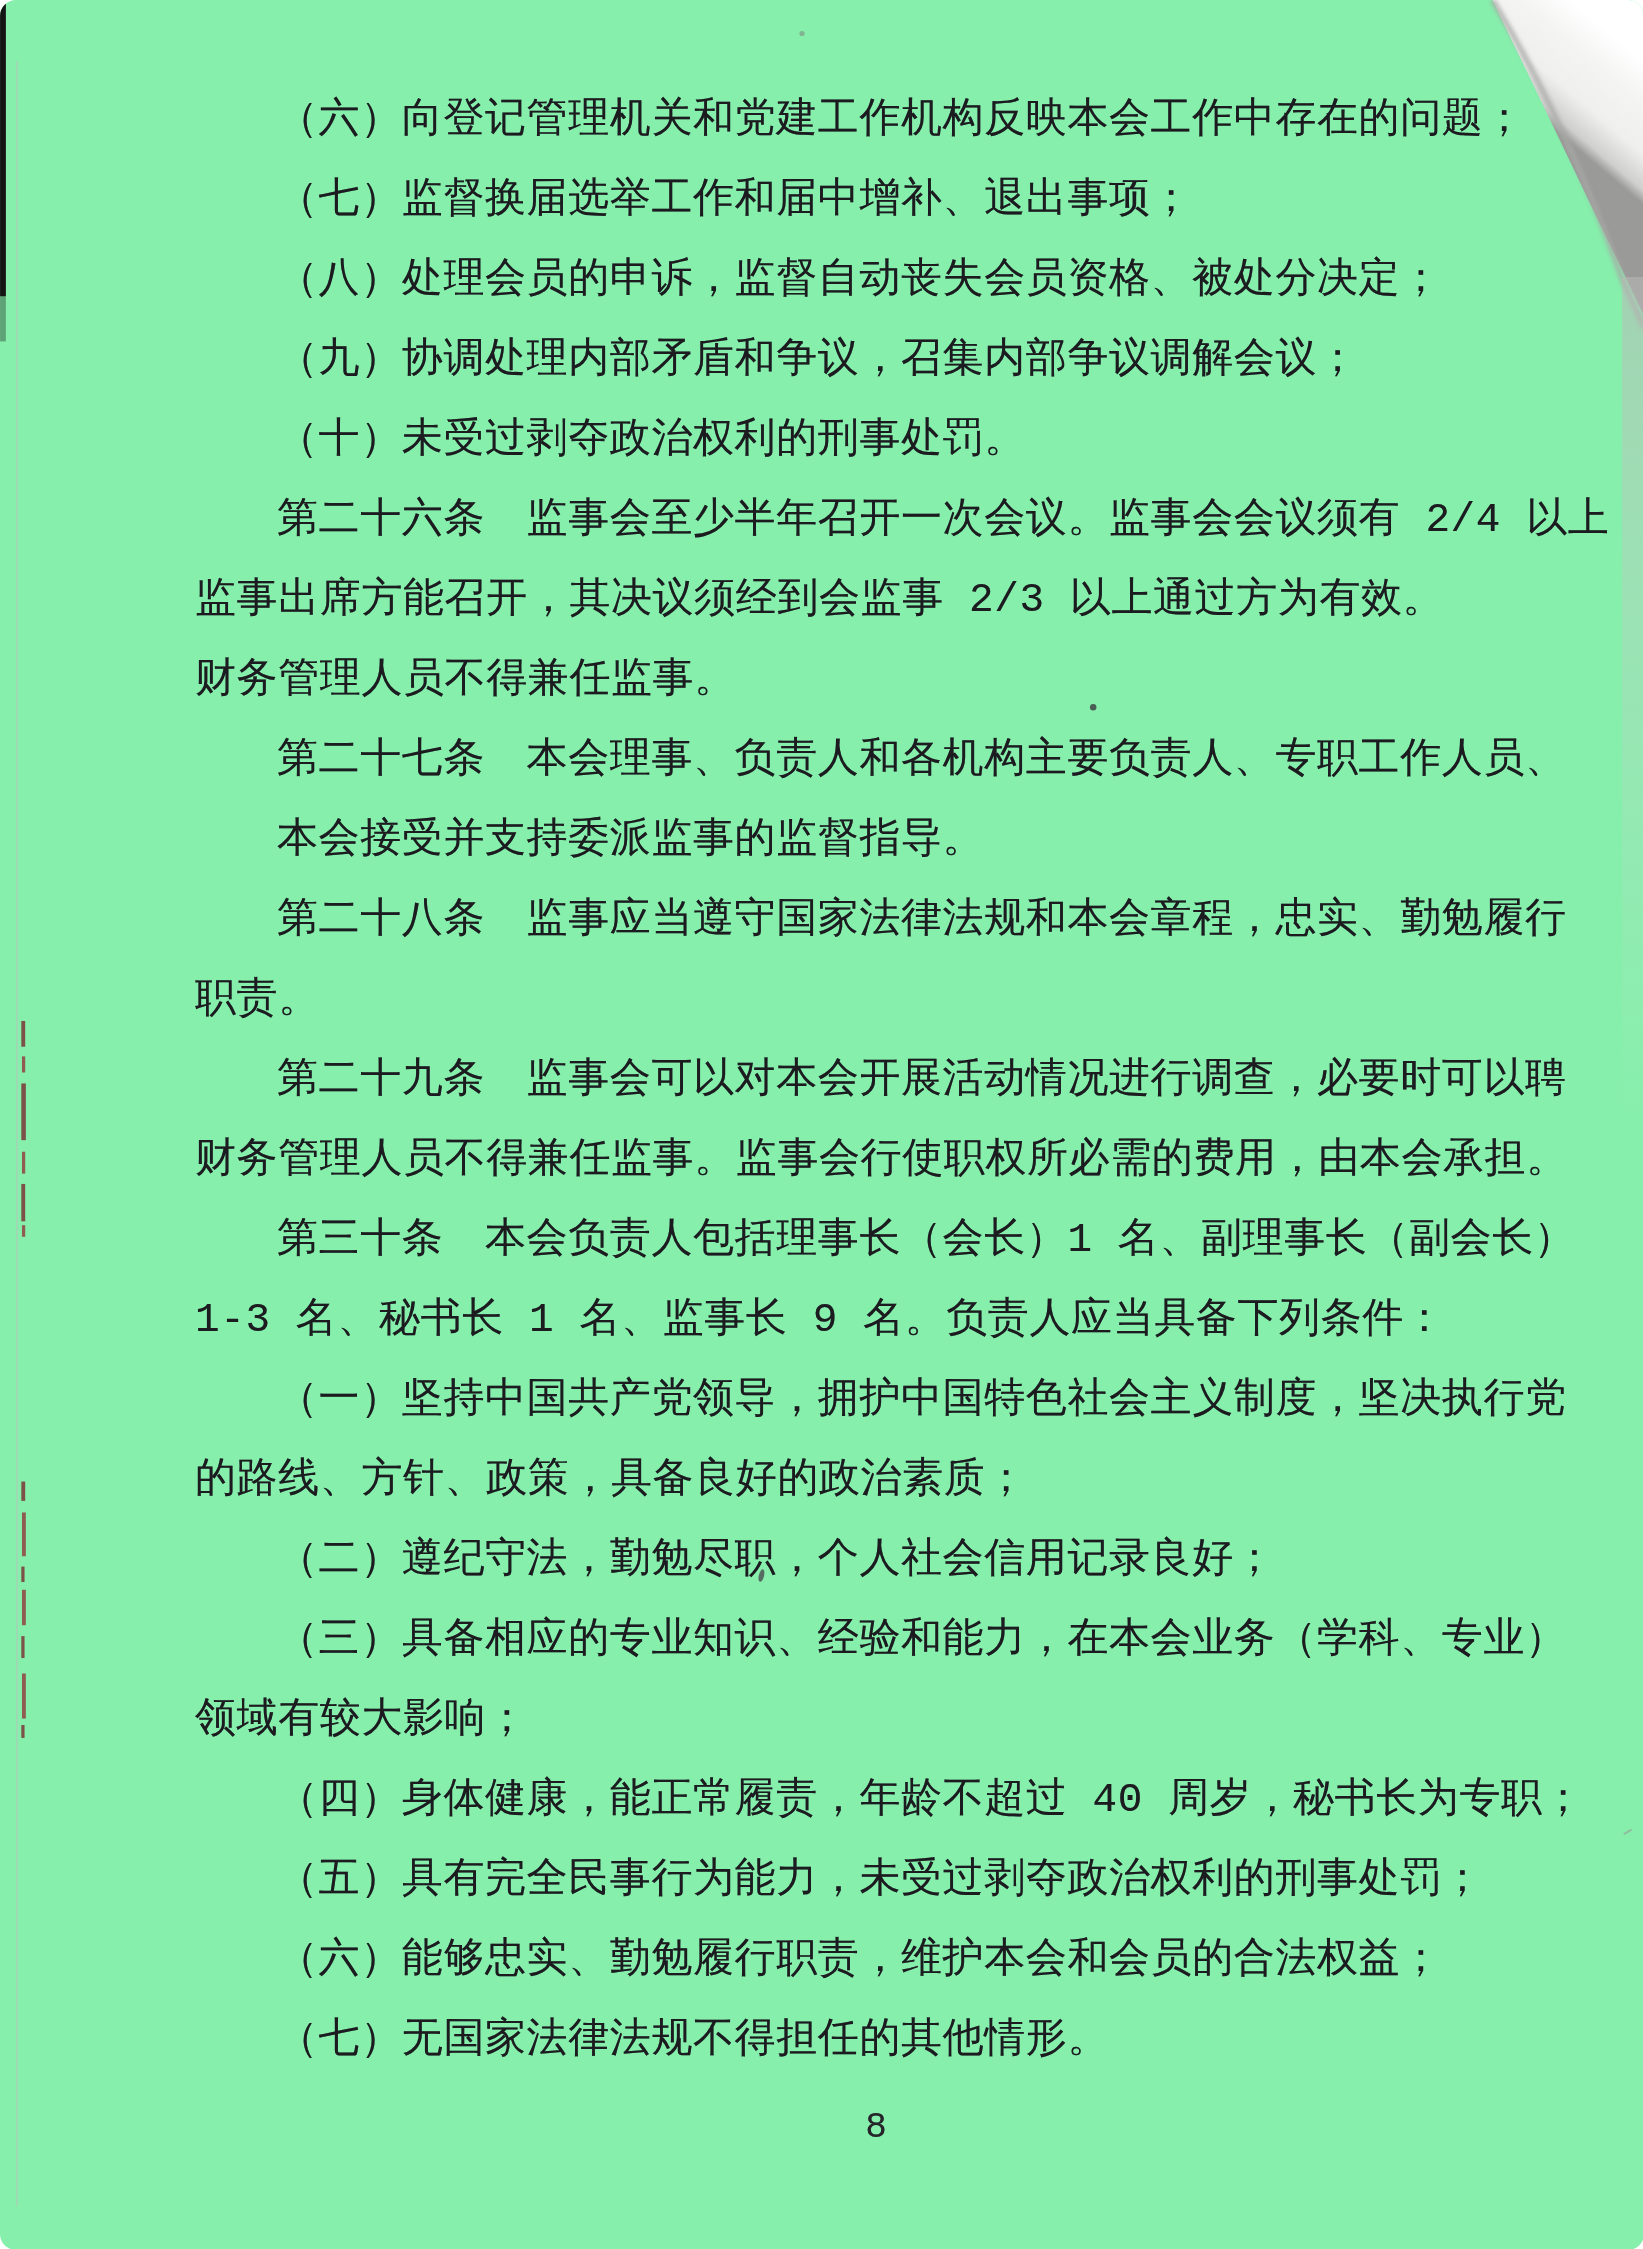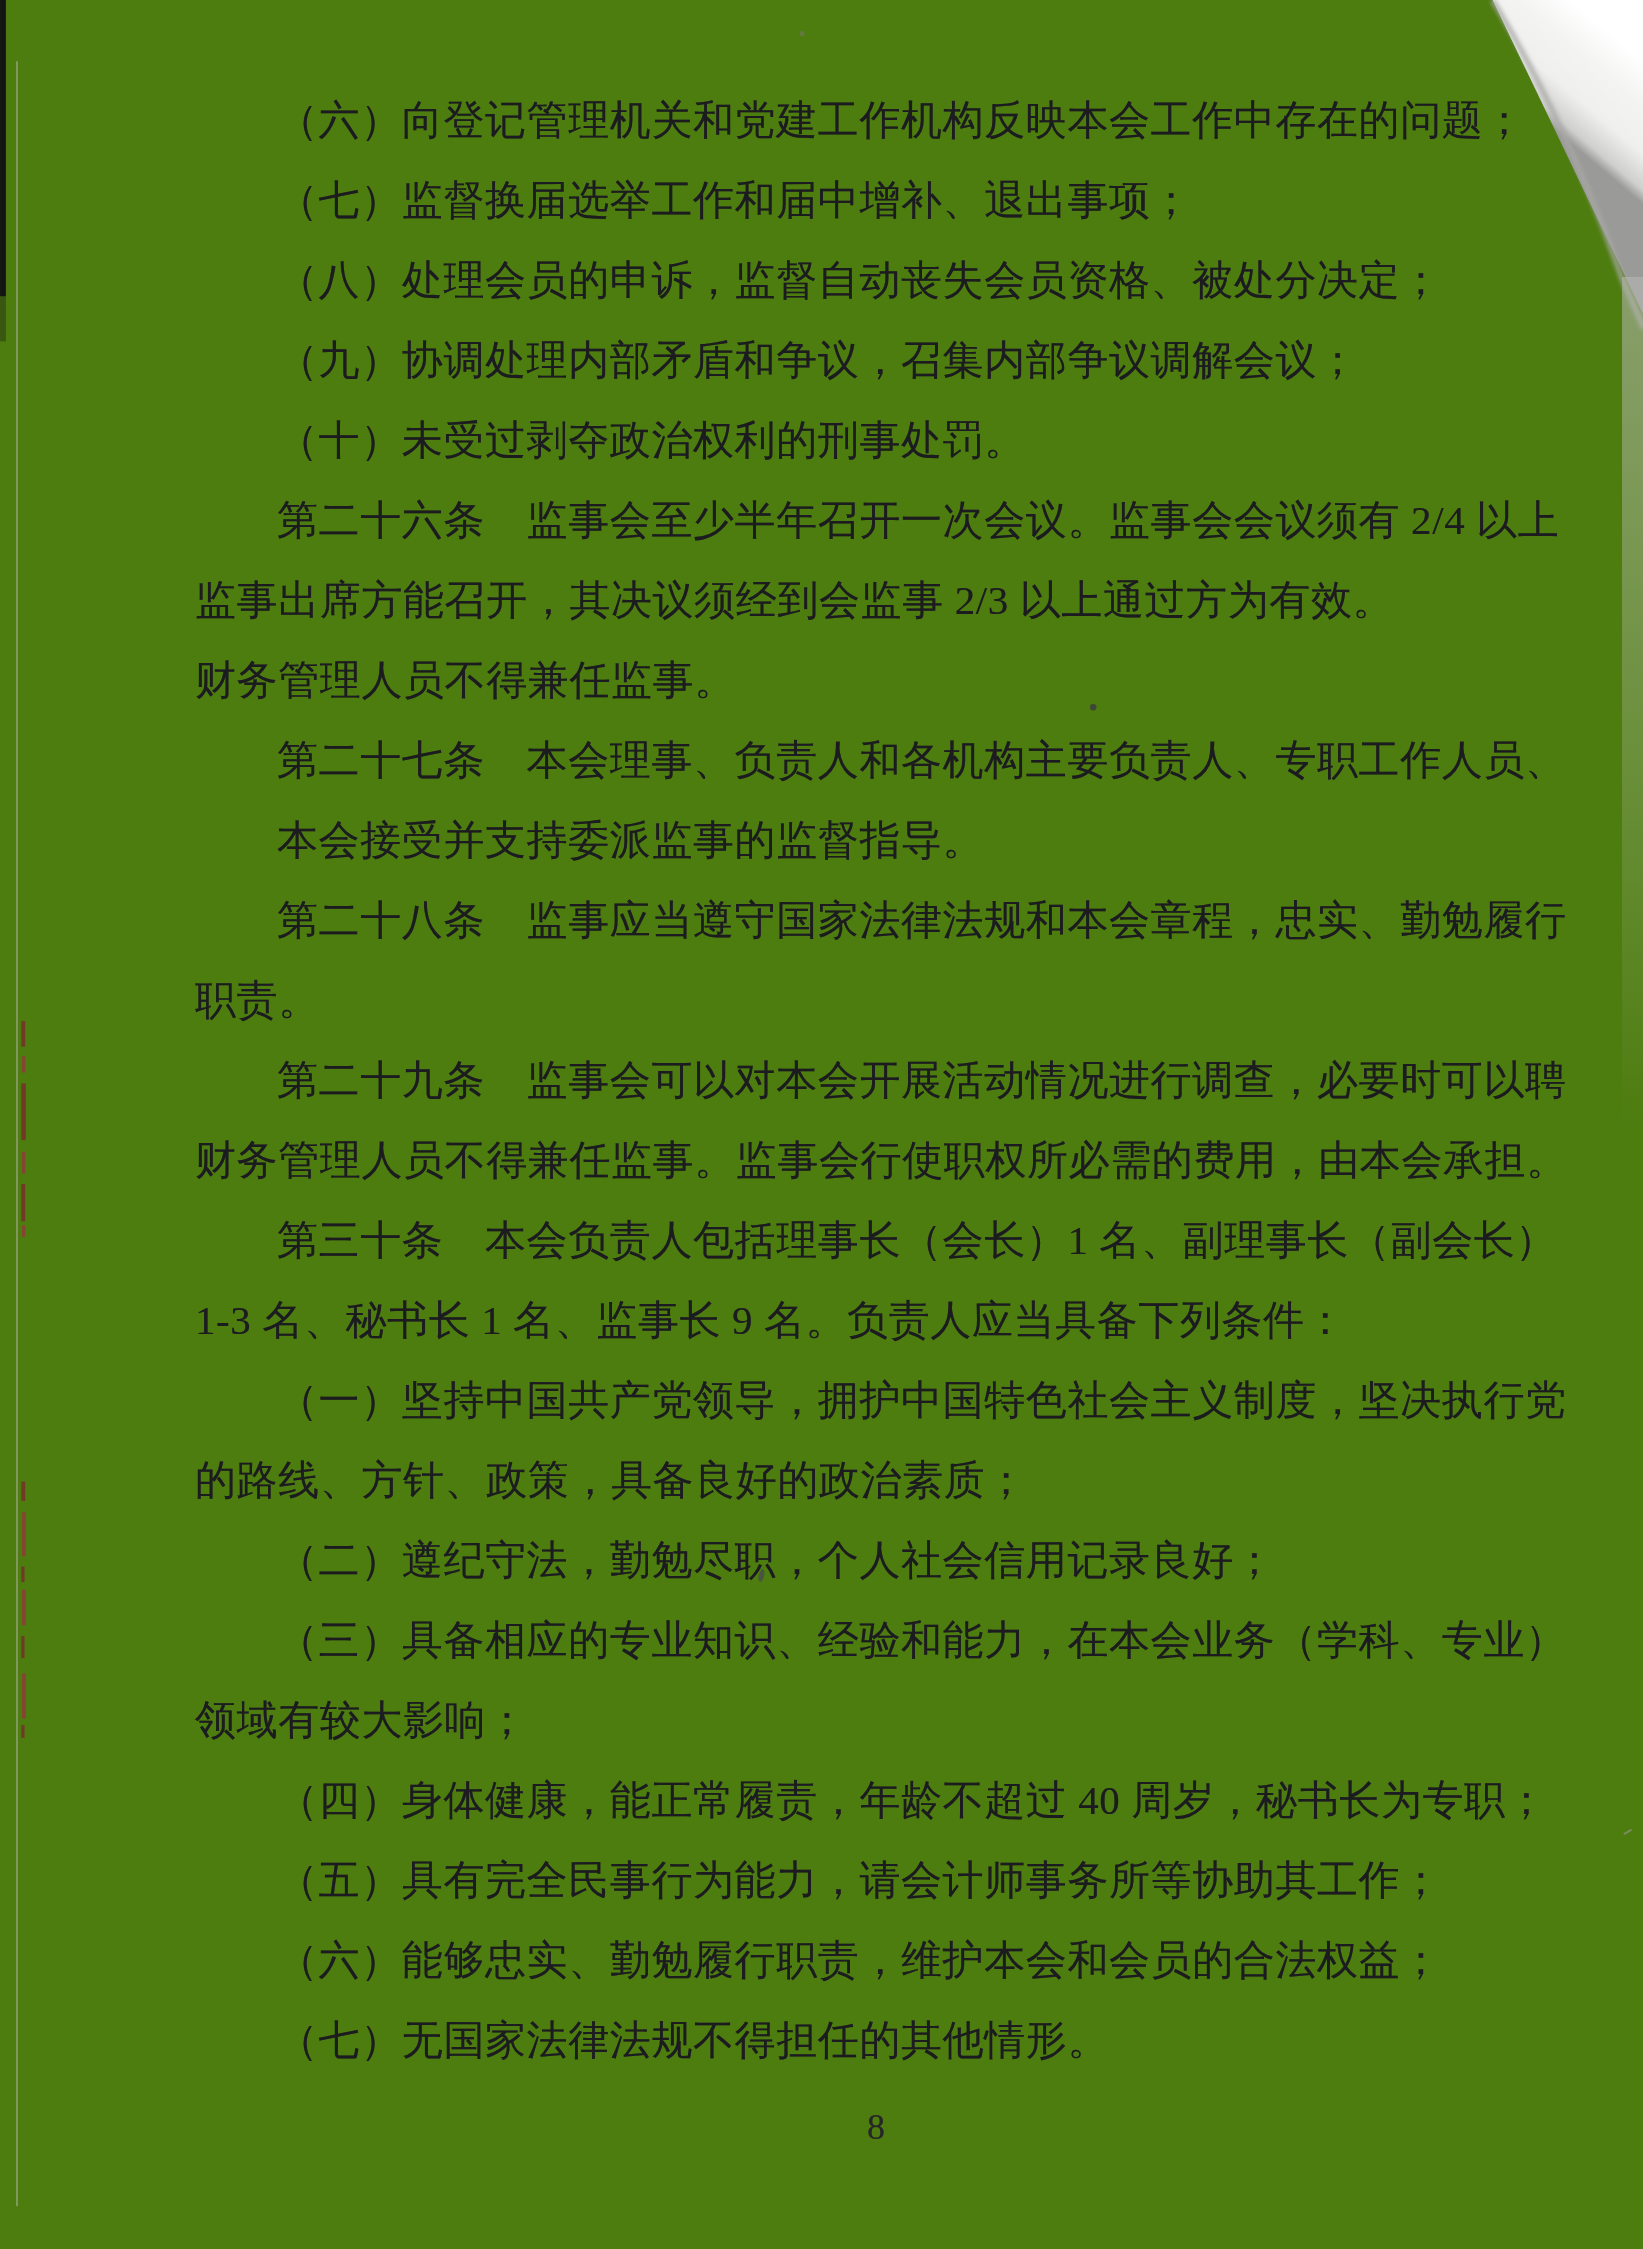--- a/index.html
+++ b/index.html
@@ -4,23 +4,24 @@
 <style>
   html, body {
     margin: 0;
     padding: 0;
     background: #ffffff;
   }
   .page {
     position: relative;
     width: 1644px;
     height: 2250px;
-    background: #4d7c0f;
+    background: #86efac;
     overflow: hidden;
-    font-family: Liberation Serif, serif;
+    font-family: Liberation Mono, monospace;
+    border-radius: 16px;
   }
   .text-block {
     position: absolute;
     left: 195px;
     top: 80px;
     width: 1404px;
   }
   .line {
     height: 80px;
     line-height: 80px;
@@ -73,21 +74,21 @@
     <div class="line indent">第二十九条　监事会可以对本会开展活动情况进行调查，必要时可以聘</div>
     <div class="line">财务管理人员不得兼任监事。监事会行使职权所必需的费用，由本会承担。</div>
     <div class="line indent">第三十条　本会负责人包括理事长（会长）1 名、副理事长（副会长）</div>
     <div class="line">1-3 名、秘书长 1 名、监事长 9 名。负责人应当具备下列条件：</div>
     <div class="line indent">（一）坚持中国共产党领导，拥护中国特色社会主义制度，坚决执行党</div>
     <div class="line">的路线、方针、政策，具备良好的政治素质；</div>
     <div class="line indent">（二）遵纪守法，勤勉尽职，个人社会信用记录良好；</div>
     <div class="line indent">（三）具备相应的专业知识、经验和能力，在本会业务（学科、专业）</div>
     <div class="line">领域有较大影响；</div>
     <div class="line indent">（四）身体健康，能正常履责，年龄不超过 40 周岁，秘书长为专职；</div>
-    <div class="line indent">（五）具有完全民事行为能力，请会计师事务所等协助其工作；</div>
+    <div class="line indent">（五）具有完全民事行为能力，未受过剥夺政治权利的刑事处罚；</div>
     <div class="line indent">（六）能够忠实、勤勉履行职责，维护本会和会员的合法权益；</div>
     <div class="line indent">（七）无国家法律法规不得担任的其他情形。</div>
   </div>
 
   <div class="page-number">8</div>
 
   <svg class="artifact-layer" width="1644" height="2250" viewBox="0 0 2552 3493" xmlns="http://www.w3.org/2000/svg">
     <defs>
       <linearGradient id="foldg" gradientUnits="userSpaceOnUse" x1="2400" y1="190" x2="2510" y2="60">
         <stop offset="0" stop-color="#9a9a98"></stop>

